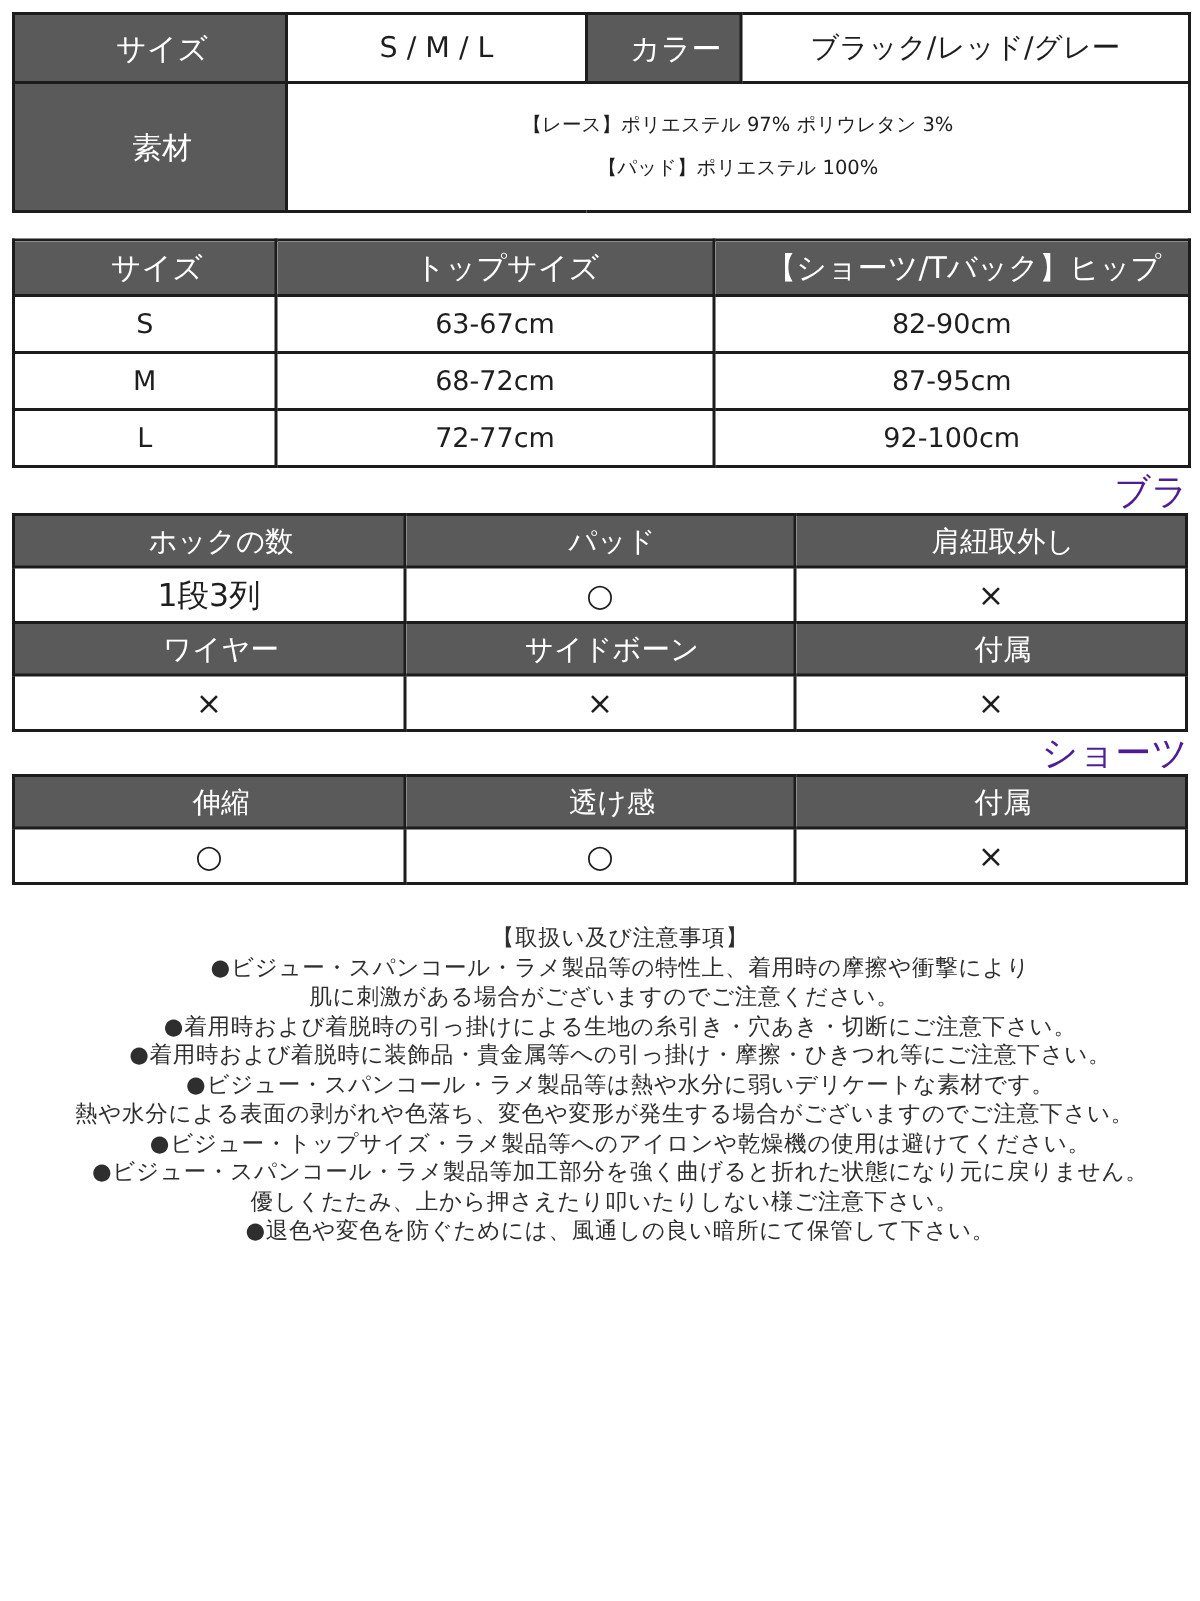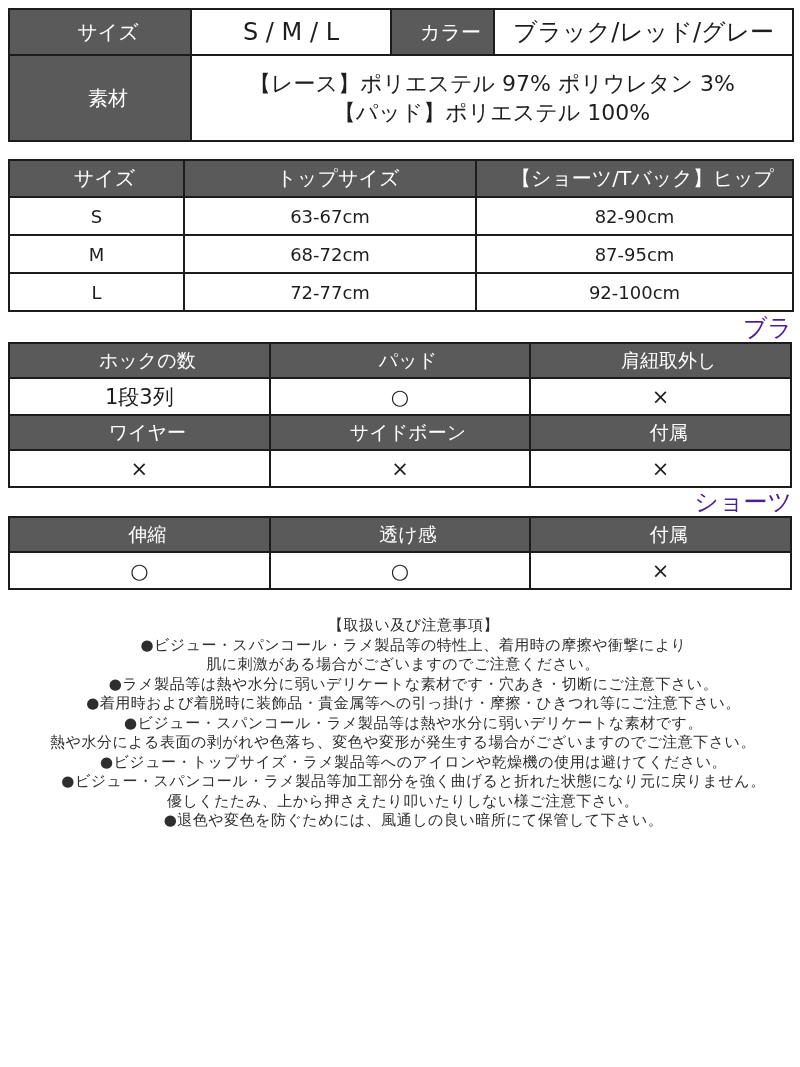--- a/index.html
+++ b/index.html
@@ -26,27 +26,27 @@
     vertical-align: middle;
     padding: 0 4px;
     overflow: hidden;
   }
   td.hdr {
     background: #5a5a5a;
     color: #ffffff;
     font-size: 20px;
     padding-left: 20px;
   }
-  td.val { background: #ffffff; font-size: 24px; }
+  td.val { background: #ffffff; font-size: 19px; }
 
   
   .t1 { margin-bottom: 17px; }
   .t1 .r1 td { height: 46px; }
   .t1 .r2 td { height: 86px; }
-  .t1 .material-val { font-size: 22px; line-height: 29px; margin-top: 20px; }
+  .t1 .material-val { font-size: 13px; line-height: 29px; margin-top: 20px; }
 
   
   .t2 { margin-bottom: 4px; }
   .t2 .hrow td { height: 37px; }
   .t2 .drow td { height: 38px; font-size: 18px; }
 
   
   .sec-label {
     font-size: 24px;
     line-height: 24px;
@@ -173,21 +173,21 @@
       <td class="mark-circle">○</td>
       <td>×</td>
     </tr>
   </tbody>
     </table>
 
   <div class="notes">
     <div class="line bullet">【取扱い及び注意事項】</div>
     <div class="line bullet">●ビジュー・スパンコール・ラメ製品等の特性上、着用時の摩擦や衝撃により</div>
     <div class="line">肌に刺激がある場合がございますのでご注意ください。</div>
-    <div class="line bullet">●ラメ製品等は熱や水分に弱いデリケートな素材です・穴あき・切断にご注意下さい。</div>
+    <div class="line bullet">●着用時および着脱時の引っ掛けによる生地の糸引き・穴あき・切断にご注意下さい。</div>
     <div class="line bullet">●着用時および着脱時に装飾品・貴金属等への引っ掛け・摩擦・ひきつれ等にご注意下さい。</div>
     <div class="line bullet">●ビジュー・スパンコール・ラメ製品等は熱や水分に弱いデリケートな素材です。</div>
     <div class="line">熱や水分による表面の剥がれや色落ち、変色や変形が発生する場合がございますのでご注意下さい。</div>
     <div class="line bullet">●ビジュー・トップサイズ・ラメ製品等へのアイロンや乾燥機の使用は避けてください。</div>
     <div class="line bullet">●ビジュー・スパンコール・ラメ製品等加工部分を強く曲げると折れた状態になり元に戻りません。</div>
     <div class="line">優しくたたみ、上から押さえたり叩いたりしない様ご注意下さい。</div>
     <div class="line bullet">●退色や変色を防ぐためには、風通しの良い暗所にて保管して下さい。</div>
   </div>
 
 </div>

